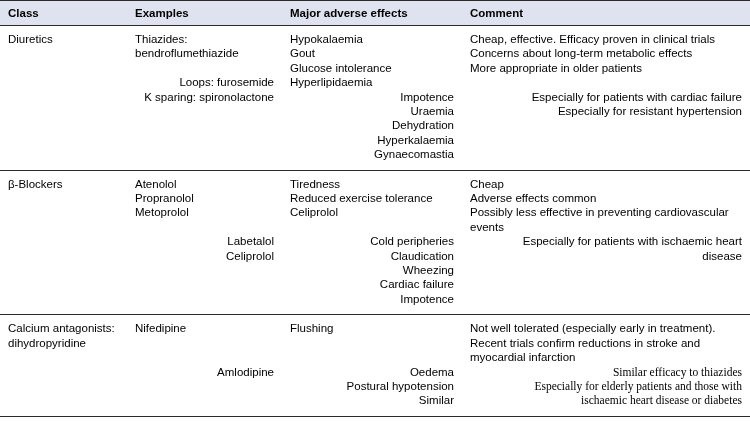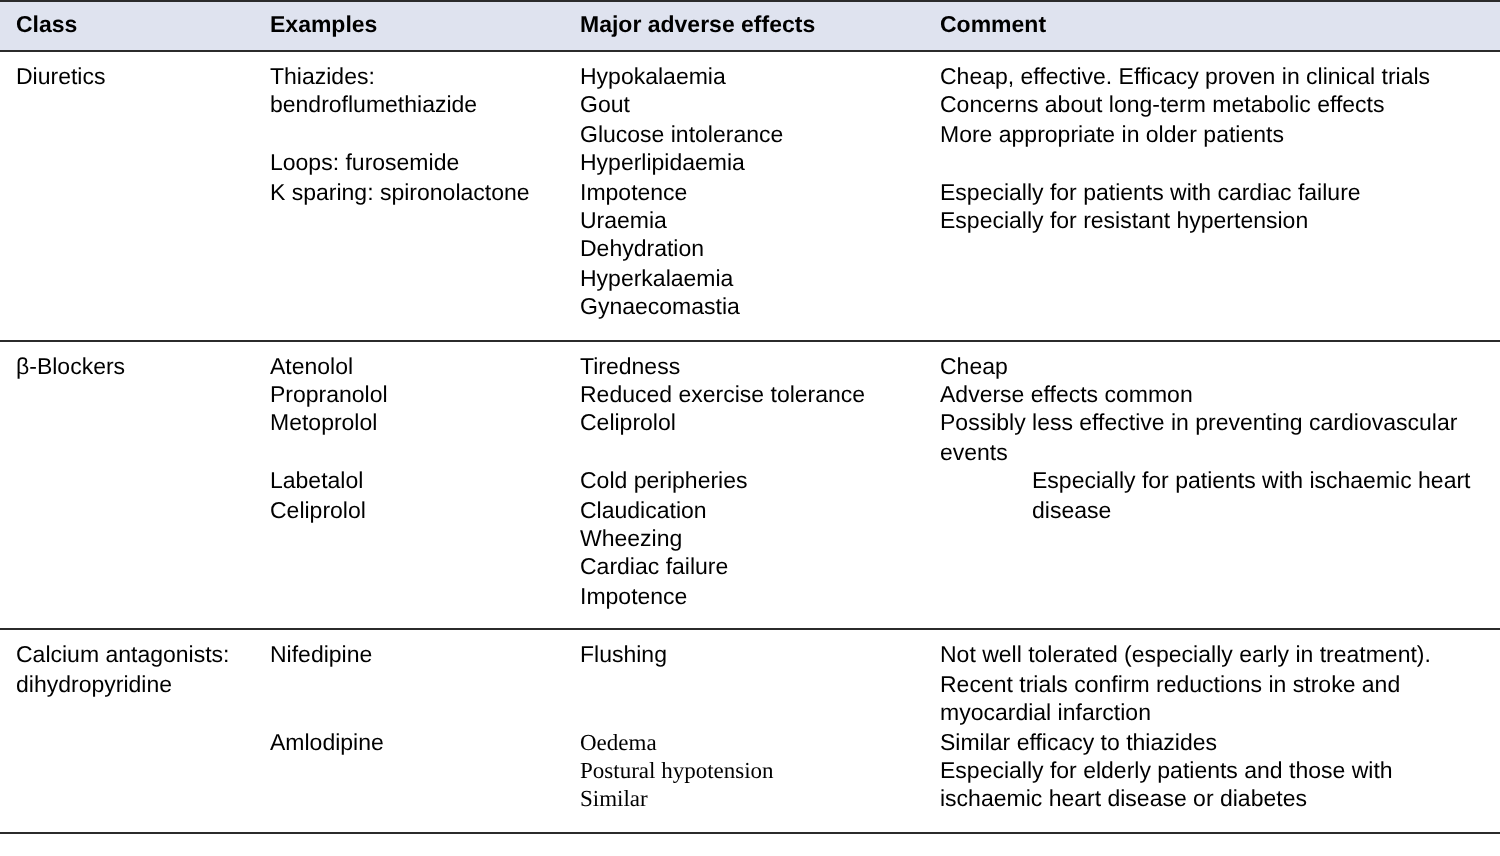--- a/index.html
+++ b/index.html
@@ -50,20 +50,21 @@
     margin-left: 29px;
   }
   tbody tr:last-child td {
     border-bottom: 1.5px solid #2b2b2b;
   }
   .cellgroup {
     margin: 0;
   }
   .cellgroup + .cellgroup {
     margin-top: 14.4px;
+    text-align: right;
   }
   .line {
     white-space: pre-wrap;
   }
 </style>
 </head>
 <body>
 
 <div class="table-wrap">
   <table class="drug-table">
@@ -183,33 +184,33 @@
             <div class="line">Nifedipine</div>
           </div>
           <div class="cellgroup" style="margin-top:28.8px;">
             <div class="line">Amlodipine</div>
           </div>
         </td>
         <td>
           <div class="cellgroup">
             <div class="line">Flushing</div>
           </div>
-          <div class="cellgroup" style="margin-top:28.8px;font-family:Liberation Serif, serif;">
+          <div class="cellgroup" style="margin-top:28.8px;">
             <div class="line">Oedema</div>
             <div class="line">Postural hypotension</div>
             <div class="line">Similar</div>
           </div>
         </td>
         <td>
           <div class="cellgroup">
             <div class="line">Not well tolerated (especially early in treatment).</div>
             <div class="line">Recent trials confirm reductions in stroke and</div>
             <div class="line">myocardial infarction</div>
           </div>
-          <div class="cellgroup" style="margin-top:0;">
+          <div class="cellgroup" style="margin-top:0;font-family:Liberation Serif, serif;">
             <div class="line">Similar efficacy to thiazides</div>
             <div class="line">Especially for elderly patients and those with</div>
             <div class="line">ischaemic heart disease or diabetes</div>
           </div>
         </td>
       </tr>
 
     </tbody>
   </table>
 </div>

